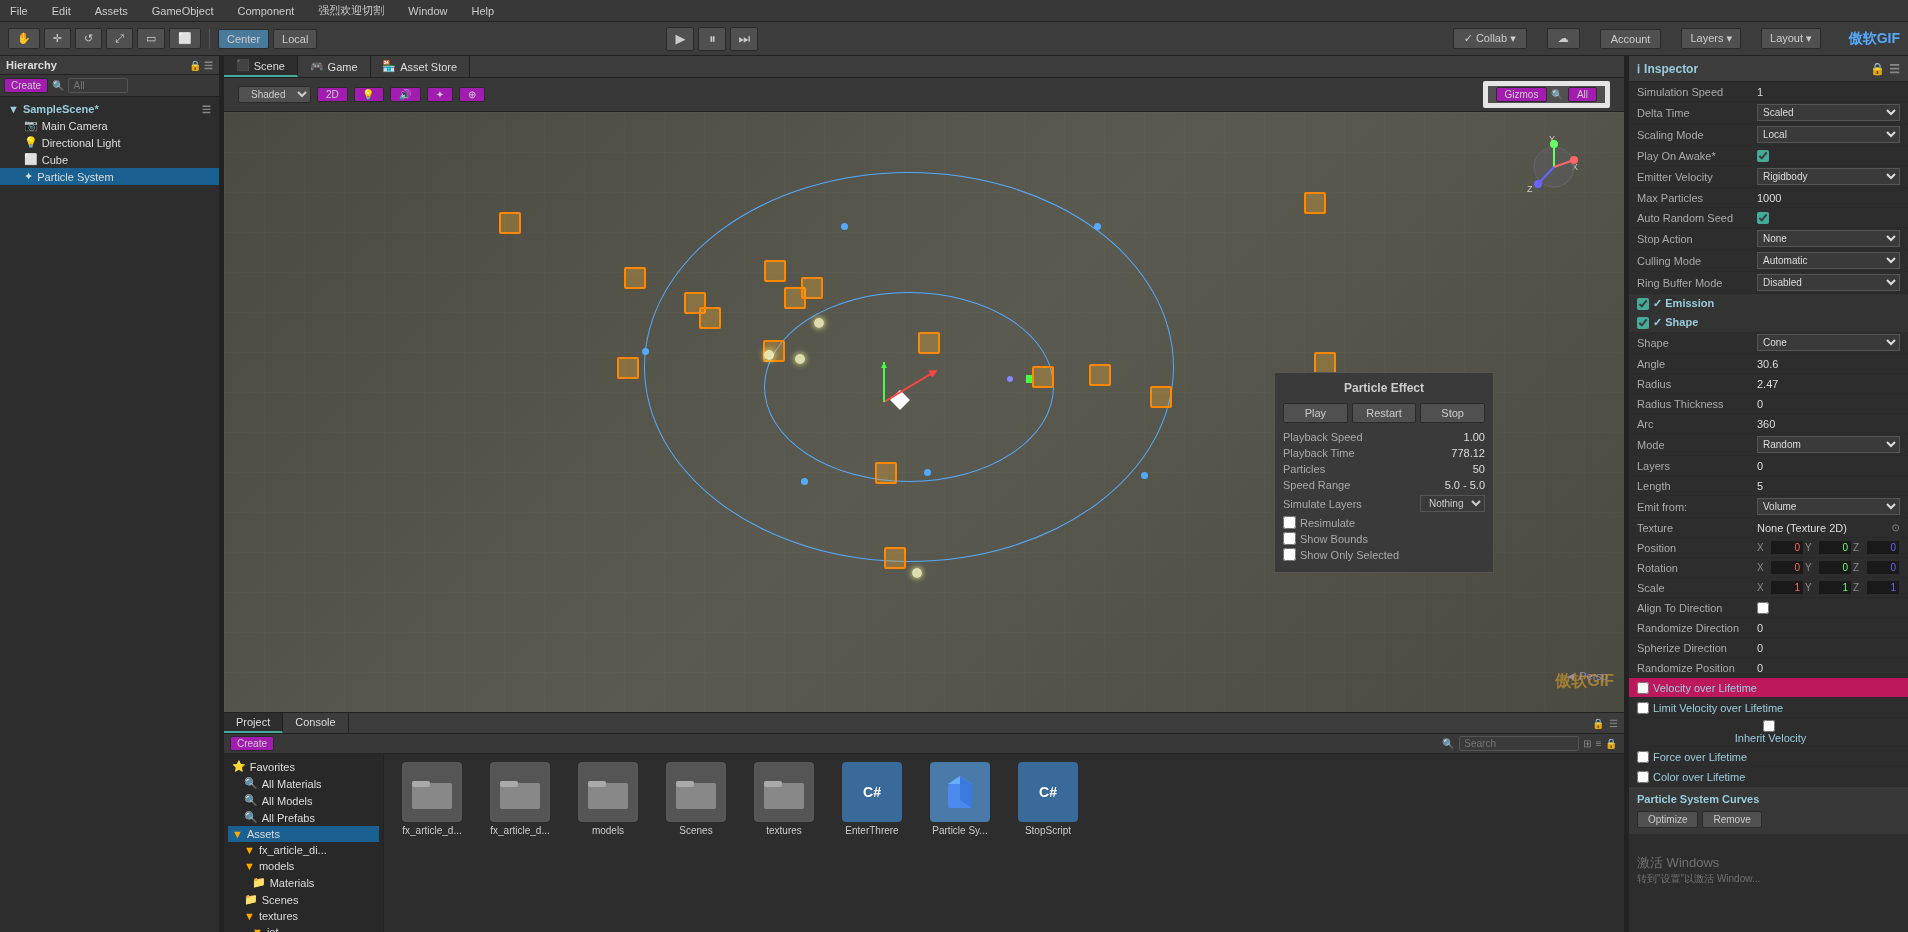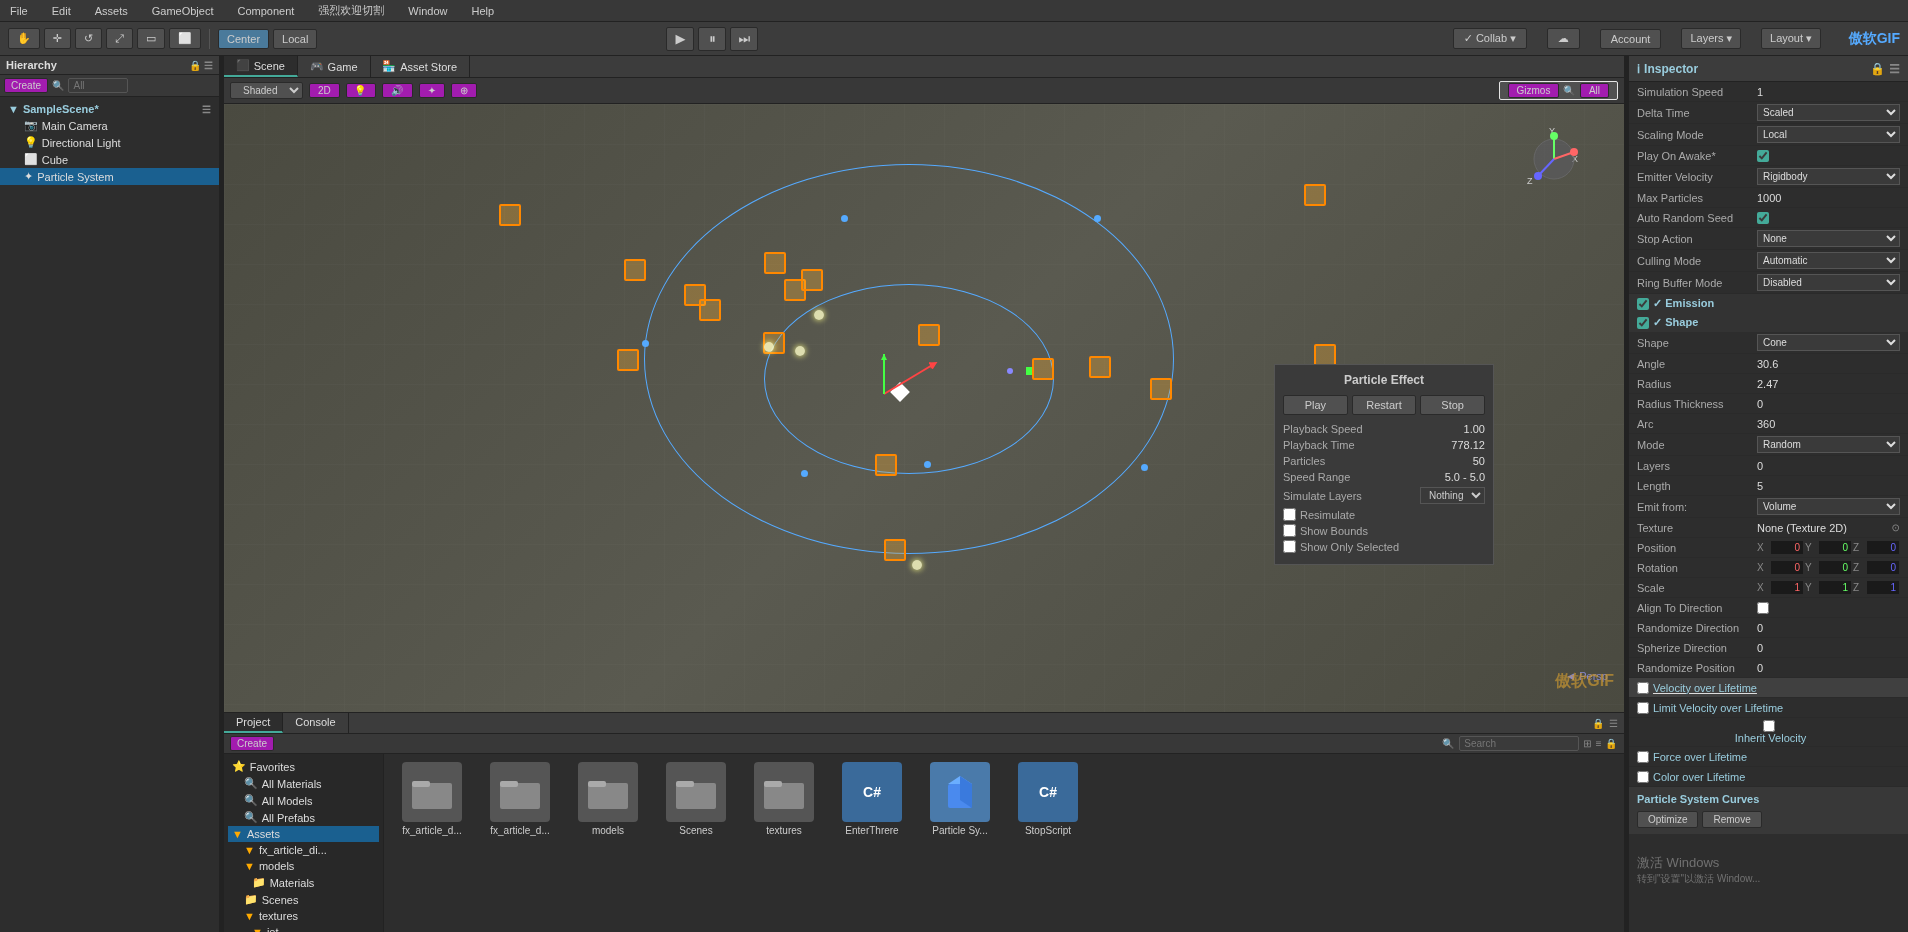--- a/index.html
+++ b/index.html
@@ -33,24 +33,24 @@
     .hier-item { padding: 2px 8px 2px 16px; cursor: pointer; display: flex; align-items: center; gap: 4px; }
     .hier-item.selected { background: #1a6090; }
     .hier-item.indent1 { padding-left: 24px; }
     .hier-scene { padding: 2px 8px; font-size: 11px; font-weight: bold; color: #9cd; display: flex; align-items: center; gap: 4px; cursor: pointer; }
 
     
     #scene-area { flex: 1; display: flex; flex-direction: column; background: #1e1e1e; }
     .scene-tabs { display: flex; background: #3c3c3c; border-bottom: 1px solid #222; }
     .scene-tab { padding: 3px 12px; cursor: pointer; font-size: 11px; border-right: 1px solid #222; display: flex; align-items: center; gap: 4px; }
     .scene-tab.active { background: #2d2d2d; border-bottom: 2px solid #4a9; }
-    .scene-toolbar { display: flex; align-items: center; background: #383838; padding: 3px 6px; gap: 6px; border-bottom: 1px solid #222; }
+    .scene-toolbar { display: flex; align-items: center; background: #383838; padding: 3px 14px; gap: 6px; border-bottom: 1px solid #222; }
     .scene-toolbar-btn { background: #a21caf; border: 1px solid #2a2a2a; color: #ccc; padding: 1px 8px; font-size: 10px; cursor: pointer; border-radius: 2px; }
     .scene-canvas { flex: 1; position: relative; background: #5a5a50; overflow: hidden; }
-    .gizmos-btn { margin-left: auto; background: #505050; border: 1px solid #e5e5e5; color: #ccc; padding: 1px 8px; font-size: 10px; cursor: pointer; border-radius: 2px; }
+    .gizmos-btn { margin-left: auto; background: #505050; border: 5px solid #e5e5e5; color: #ccc; padding: 1px 8px; font-size: 10px; cursor: pointer; border-radius: 2px; }
 
     
     .scene-obj { position: absolute; width: 22px; height: 22px; border: 2px solid #f80; border-radius: 2px; background: rgba(255,180,50,0.3); }
     .scene-particle { position: absolute; width: 10px; height: 10px; border-radius: 50%; background: rgba(255,255,200,0.8); box-shadow: 0 0 6px #ff8; }
 
     
     #particle-panel { position: absolute; background: #3a3a3a; border: 1px solid #555; padding: 8px; width: 220px; }
     .particle-panel-title { text-align: center; font-size: 12px; font-weight: bold; color: #ccc; margin-bottom: 8px; }
     .particle-row { display: flex; justify-content: space-between; align-items: center; margin-bottom: 4px; font-size: 11px; }
     .particle-label { color: #aaa; }
@@ -645,21 +645,21 @@
     </div>
     <div class="inspector-row">
       <span class="inspector-label">Spherize Direction</span>
       <span class="inspector-value">0</span>
     </div>
     <div class="inspector-row">
       <span class="inspector-label">Randomize Position</span>
       <span class="inspector-value">0</span>
     </div>
 
-    <div class="inspector-row" style="background:#404040;cursor:pointer;text-decoration:underline;">
+    <div class="inspector-row" style="background:#be185d;cursor:pointer;">
       <input type="checkbox" class="inspector-checkbox" style="">
       <span style="color:#9cd;font-size:11px;margin-left:4px;">Velocity over Lifetime</span>
     </div>
     <div class="inspector-row" style="background:#2d2d2d;cursor:pointer;">
       <input type="checkbox" class="inspector-checkbox" style="">
       <span style="color:#9cd;font-size:11px;margin-left:4px;">Limit Velocity over Lifetime</span>
     </div>
     <div class="inspector-row" style="background:#2d2d2d;cursor:pointer;flex-direction:column;">
       <input type="checkbox" class="inspector-checkbox" style="">
       <span style="color:#9cd;font-size:11px;margin-left:4px;">Inherit Velocity</span>

